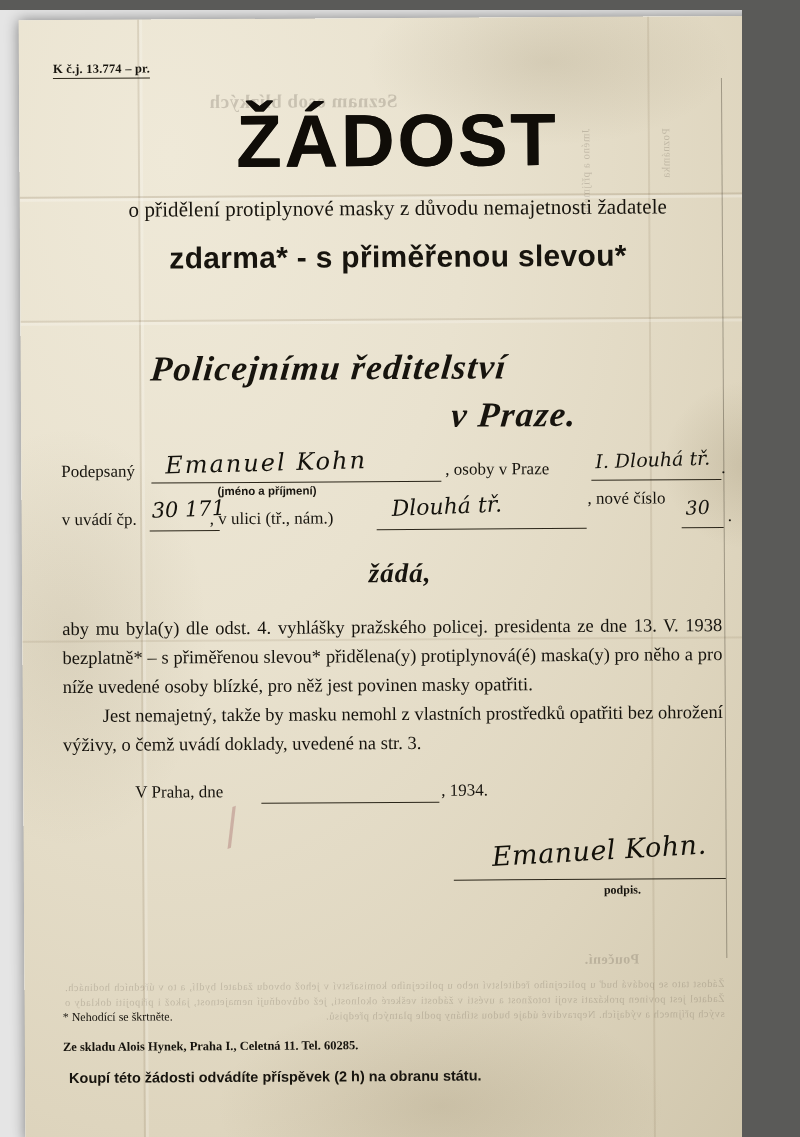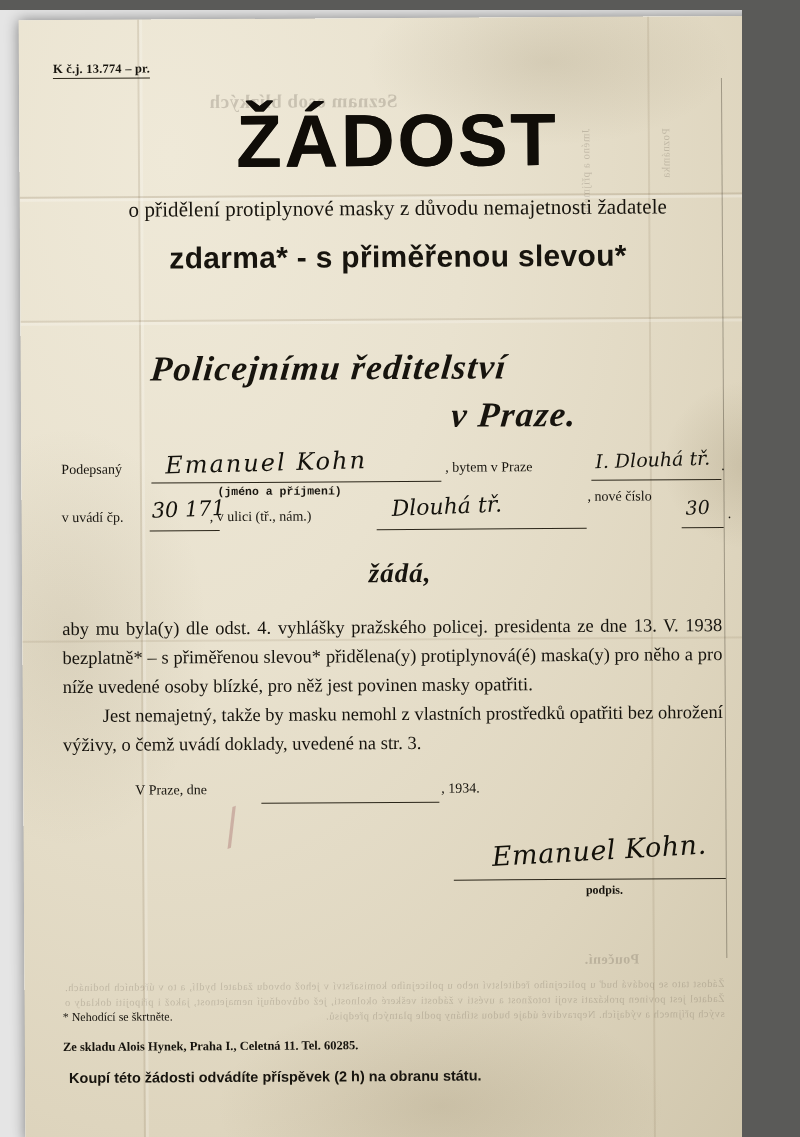--- a/index.html
+++ b/index.html
@@ -133,33 +133,33 @@
     top: 378px;
     font-family: "Liberation Serif", serif;
     font-style: italic;
     font-weight: bold;
     font-size: 35px;
     letter-spacing: 1.4px;
     transform: skewX(-6deg);
   }
   .line {
     position: absolute;
-    font-size: 14px;
+    font-size: 17px;
     text-align: right;
   }
   .rule {
     position: absolute;
     height: 1px;
     background: #2a2519;
   }
   .small-caption {
     position: absolute;
     font-size: 11.5px;
     font-weight: bold;
-    font-family: Liberation Mono, monospace;
+    font-family: Liberation Sans, sans-serif;
   }
   .zada {
     position: absolute;
     left: 0; right: 0;
     top: 540px;
     text-align: center;
     font-style: italic;
     font-weight: bold;
     font-size: 27px;
     letter-spacing: 1px;
@@ -243,49 +243,49 @@
       <div class="subtitle1">o přidělení protiplynové masky z důvodu nemajetnosti žadatele</div>
       <div class="subtitle2">zdarma* - s přiměřenou slevou*</div>
 
       <div class="addr1">Policejnímu ředitelství</div>
       <div class="addr2">v Praze.</div>
 
       <div class="line" style="left:40px; top:442px;">Podepsaný</div>
       <div class="rule" style="left:130px; top:463px; width:290px;"></div>
       <div class="hand" style="left:144px; top:430px; font-size:24px; letter-spacing:2px; transform:rotate(-1.2deg);">Emanuel Kohn</div>
       <div class="small-caption" style="left:196px; top:466px;">(jméno a příjmení)</div>
-      <div class="line" style="left:424px; top:442px;">, bytem v Praze</div>
+      <div class="line" style="left:424px; top:442px;">, osoby v Praze</div>
       <div class="rule" style="left:570px; top:463px; width:130px;"></div>
       <div class="hand" style="left:574px; top:432px; font-size:19px; transform:rotate(-1.5deg);">I. Dlouhá tř.</div>
       <div class="line" style="left:700px; top:442px;">.</div>
 
       <div class="line" style="left:40px; top:490px;">v uvádí čp.</div>
       <div class="rule" style="left:128px; top:511px; width:70px;"></div>
       <div class="hand" style="left:130px; top:478px; font-size:21px; transform:rotate(-2deg);">30 171</div>
       <div class="line" style="left:188px; top:490px;">, v ulici (tř., nám.)</div>
       <div class="rule" style="left:355px; top:511px; width:210px;"></div>
       <div class="hand" style="left:370px; top:476px; font-size:22px; transform:rotate(-2deg);">Dlouhá tř.</div>
       <div class="line" style="left:566px; top:472px;">, nové číslo</div>
       <div class="rule" style="left:660px; top:511px; width:42px;"></div>
       <div class="hand" style="left:664px; top:480px; font-size:19px; transform:rotate(-2deg);">30</div>
       <div class="line" style="left:706px; top:490px;">.</div>
 
       <div class="zada">žádá,</div>
 
       <div class="para" style="left:40px; top:595px; width:660px;">aby mu byla(y) dle odst. 4. vyhlášky pražského policej. presidenta ze dne 13. V. 1938 bezplatně* – s přiměřenou slevou* přidělena(y) protiplynová(é) maska(y) pro něho a pro níže uvedené osoby blízké, pro něž jest povinen masky opatřiti.</div>
       <div class="para" style="left:40px; top:682px; width:660px; text-indent:40px;">Jest nemajetný, takže by masku nemohl z vlastních prostředků opatřiti bez ohrožení výživy, o čemž uvádí doklady, uvedené na str. 3.</div>
 
-      <div class="line" style="left:112px; top:763px;">V Praze, dne</div>
+      <div class="line" style="left:112px; top:763px;">V Praha, dne</div>
       <div class="rule" style="left:238px; top:784px; width:178px;"></div>
       <div class="hand" style="left:252px; top:748px; font-size:24px;"></div>
       <div class="line" style="left:418px; top:763px;">, 1934.</div>
 
       <div class="sig" style="left:468px; top:818px;">Emanuel Kohn.</div>
       <div class="rule" style="left:430px; top:862px; width:272px;"></div>
-      <div class="podpis" style="left:562px; top:866px;">podpis.</div>
+      <div class="podpis" style="left:580px; top:866px;">podpis.</div>
 
       <div class="footnote" style="left:38px; top:990px;">* Nehodící se škrtněte.</div>
       <div class="imprint" style="left:38px; top:1020px;">Ze skladu Alois Hynek, Praha I., Celetná 11. Tel. 60285.</div>
       <div class="bottom-note" style="left:44px; top:1050px;">Koupí této žádosti odvádíte příspěvek (2 h) na obranu státu.</div>
 
     </div>
   </div>
 </div>
 
 </body></html>

